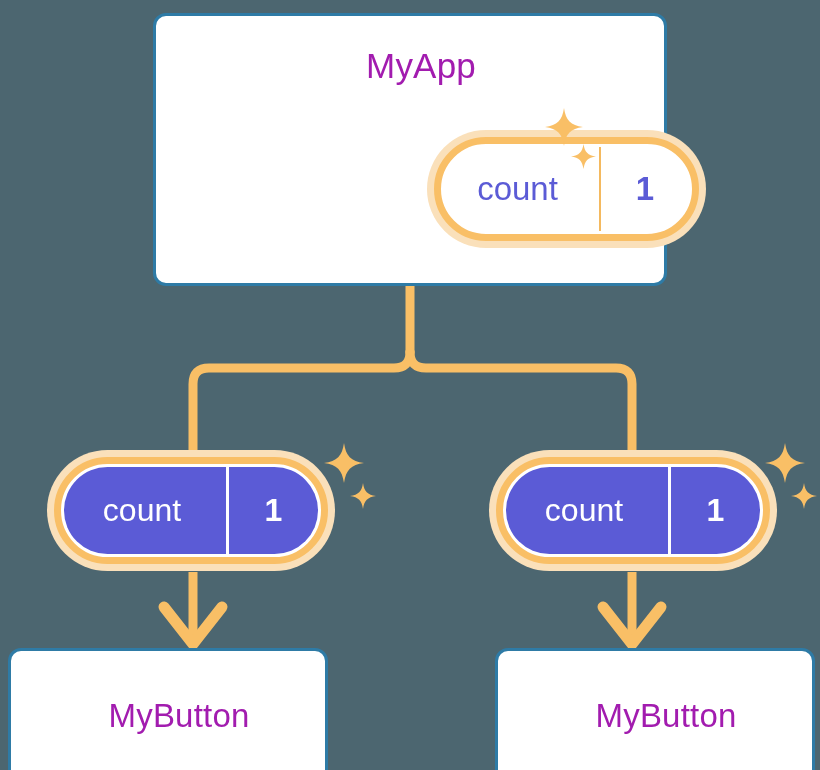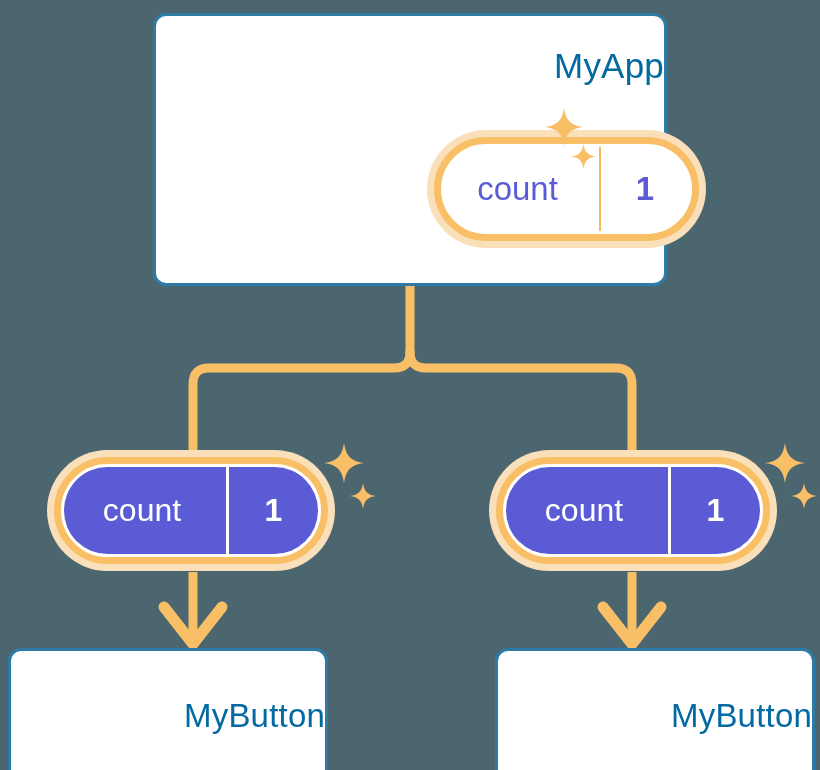--- a/index.html
+++ b/index.html
@@ -34,25 +34,25 @@
 
   
   .card {
     position: absolute;
     background: #ffffff;
     border: 3px solid #2e7ba6;
     border-radius: 13px;
     box-sizing: border-box;
   }
   .card-title {
-    color: #0369a1;
+    color: #a21caf;
     font-family: "Liberation Sans", sans-serif;
     font-weight: 400;
     letter-spacing: 0.2px;
-    text-align: right;
+    text-align: center;
     white-space: nowrap;
     margin-left: 22px;
   }
 
   #app-card {
     left: 153px;
     top: 13px;
     width: 514px;
     height: 273px;
   }

